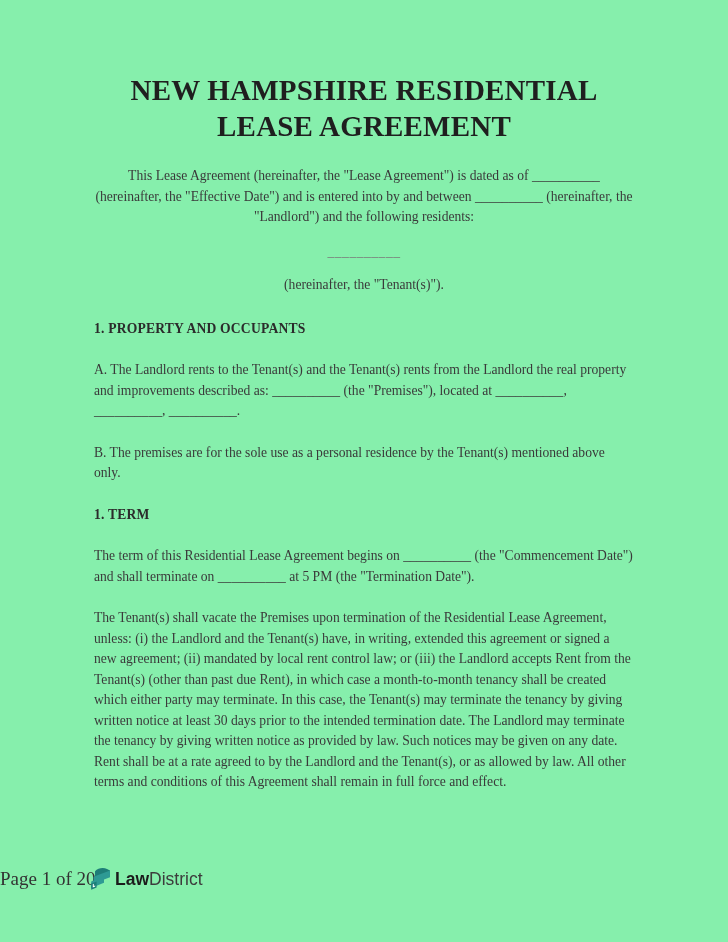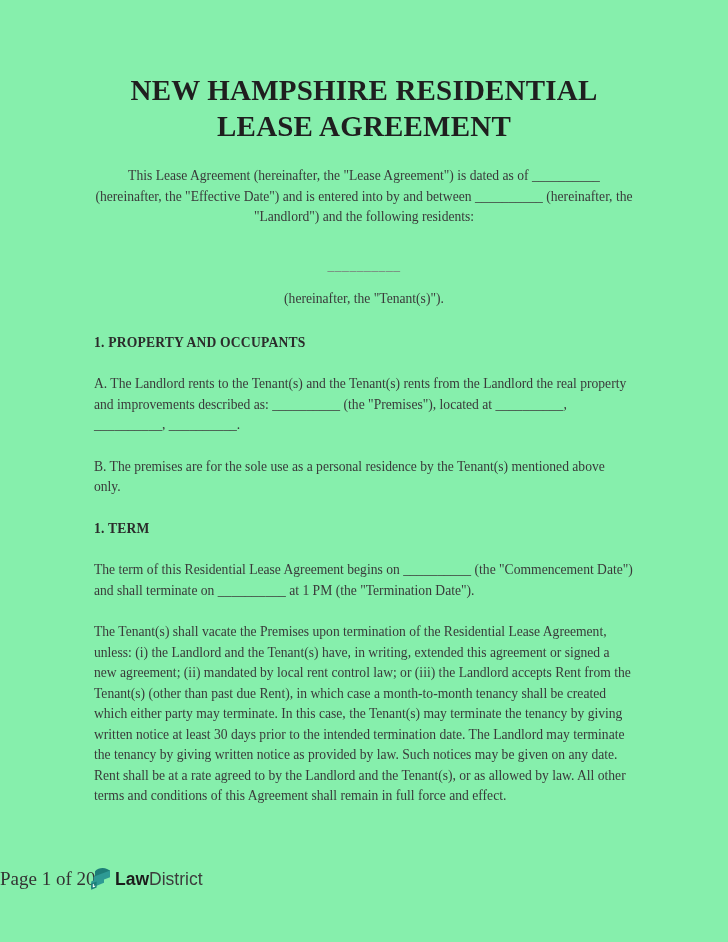--- a/index.html
+++ b/index.html
@@ -28,21 +28,21 @@
     margin: 0 0 22px 0;
     letter-spacing: 0.2px;
   }
   .para {
     font-size: 13.6px;
     line-height: 20.5px;
     margin: 0 0 21px 0;
     text-align: left;
   }
   .center { text-align: center; }
-  .intro { margin-bottom: 28px; }
+  .intro { margin-bottom: 14px; }
   .blank-line {
     margin-bottom: 13px;
     color: #7a7a7a;
     letter-spacing: 0.5px;
   }
   .caption { margin-bottom: 23px; }
   .agree { margin-bottom: 21px; }
   .heading {
     font-weight: bold;
     color: #2b2b2b;
@@ -93,21 +93,21 @@
 
 
     <p class="para heading">1. PROPERTY AND OCCUPANTS</p>
 
     <p class="para">A. The Landlord rents to the Tenant(s) and the Tenant(s) rents from the Landlord the real property and improvements described as: __________ (the "Premises"), located at __________, __________, __________.</p>
 
     <p class="para">B. The premises are for the sole use as a personal residence by the Tenant(s) mentioned above only.</p>
 
     <p class="para heading">1. TERM</p>
 
-    <p class="para">The term of this Residential Lease Agreement begins on __________ (the "Commencement Date") and shall terminate on __________ at 1 PM (the "Termination Date").</p>
+    <p class="para">The term of this Residential Lease Agreement begins on __________ (the "Commencement Date") and shall terminate on __________ at 5 PM (the "Termination Date").</p>
 
     <p class="para">The Tenant(s) shall vacate the Premises upon termination of the Residential Lease Agreement, unless: (i) the Landlord and the Tenant(s) have, in writing, extended this agreement or signed a new agreement; (ii) mandated by local rent control law; or (iii) the Landlord accepts Rent from the Tenant(s) (other than past due Rent), in which case a month-to-month tenancy shall be created which either party may terminate. In this case, the Tenant(s) may terminate the tenancy by giving written notice at least 30 days prior to the intended termination date. The Landlord may terminate the tenancy by giving written notice as provided by law. Such notices may be given on any date. Rent shall be at a rate agreed to by the Landlord and the Tenant(s), or as allowed by law. All other terms and conditions of this Agreement shall remain in full force and effect.</p>
 
   </div>
 
   <div class="footer">
     <div class="logo">
       <svg class="logo-icon" width="21" height="25" viewBox="0 0 21 25" xmlns="http://www.w3.org/2000/svg">
         <path d="M5 4.2 C8 0.8 13.5 0.2 17 2 L20 3.6 L20 9.6 L5 10.8 Z" fill="#1E7E78"></path>
         <path d="M3.5 9.8 L20 3.6 L20 10.2 L3.5 16.6 Z" fill="#2E9A94"></path>

